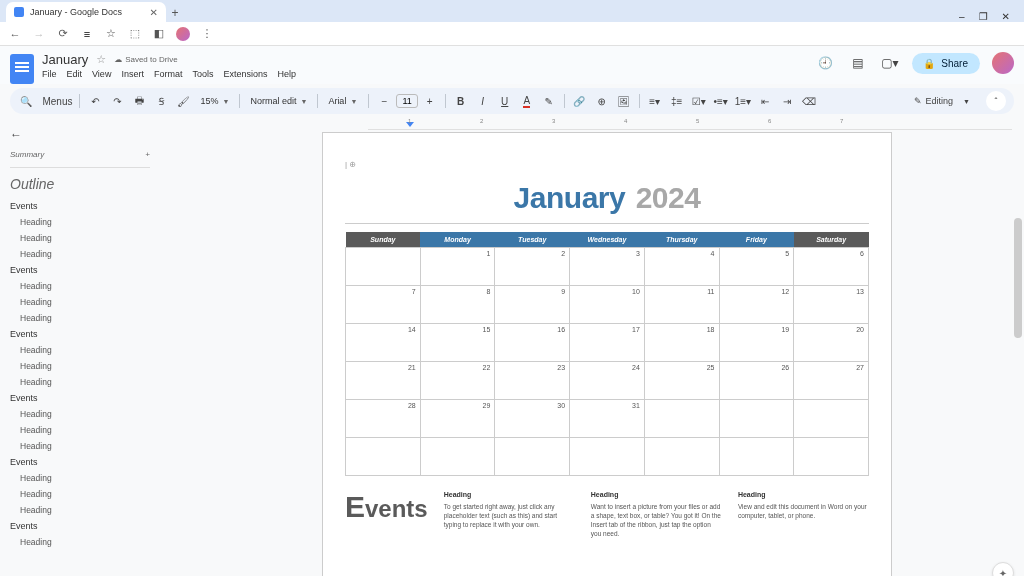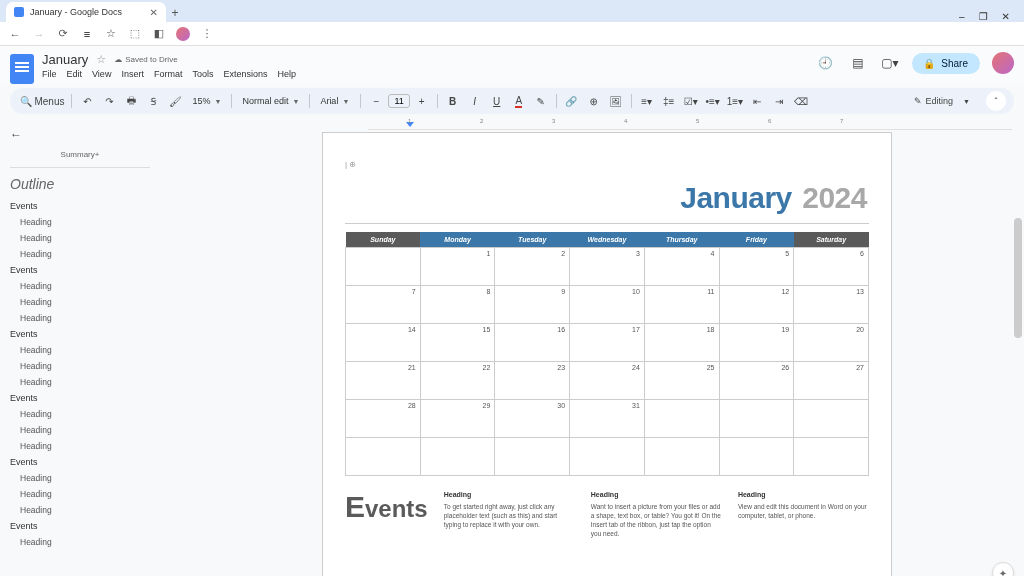--- a/index.html
+++ b/index.html
@@ -47,38 +47,38 @@
 .toolbar-right { margin-left: auto; display: flex; align-items: center; gap: 8px; }
 .editing-btn { display: flex; align-items: center; gap: 4px; font-size: 9px; color: #444; padding: 3px 8px; }
 .collapse-btn { width: 20px; height: 20px; border-radius: 50%; background: #fff; display: flex; align-items: center; justify-content: center; font-size: 9px; color: #444; }
 
 
 .main-area { display: flex; height: calc(576px - 100px); position: relative; }
 
 
 .outline { width: 160px; padding: 8px 10px; font-size: 9px; color: #444; overflow: hidden; }
 .outline-back { font-size: 12px; color: #444; margin-bottom: 8px; }
-.summary-row { display: flex; justify-content: center; align-items: center; color: #666; font-size: 8px; padding: 2px 0 8px; border-bottom: 1px solid #ddd; margin-bottom: 8px; }
+.summary-row { display: flex; justify-content: space-between; align-items: center; color: #666; font-size: 8px; padding: 2px 0 8px; border-bottom: 1px solid #ddd; margin-bottom: 8px; font-style: italic; }
 .outline-label { color: #666; font-size: 14px; margin-bottom: 6px; font-style: italic; }
 .outline-item { padding: 3px 0; font-size: 9px; color: #333; }
 .outline-sub { padding: 3px 0 3px 10px; font-size: 8.5px; color: #555; }
 
 
 .ruler { position: absolute; left: 208px; top: 0; right: 12px; height: 12px; background: #f8f9fa; border-bottom: 1px solid #e0e0e0; }
 .ruler-tick { position: absolute; font-size: 6px; color: #888; top: 0; }
 .ruler-indent { position: absolute; top: 4px; left: 38px; width: 0; height: 0; border-left: 4px solid transparent; border-right: 4px solid transparent; border-top: 5px solid #4285f4; }
 
 .vruler { position: absolute; left: 195px; top: 12px; bottom: 0; width: 12px; background: #f8f9fa; }
 
 
 .doc-scroll { flex: 1; overflow: hidden; padding: 14px 20px 0 50px; position: relative; }
 .page { width: 570px; background: #fff; border: 1px solid #ccc; margin: 0 auto; min-height: 540px; padding: 20px 22px; position: relative; }
 .cursor-mark { font-size: 8px; color: #999; }
 
-.cal-title { text-align: right; padding: 10px 2px 8px; border-bottom: 1px solid #ccc; margin-bottom: 8px; }
+.cal-title { text-align: center; padding: 10px 2px 8px; border-bottom: 1px solid #ccc; margin-bottom: 8px; }
 .cal-month { font-size: 30px; font-weight: 700; color: #3b77a8; font-family: "Arial Black", Arial; letter-spacing: -0.5px; }
 .cal-year { font-size: 30px; font-weight: 700; color: #a8a8a8; font-family: "Arial Black", Arial; letter-spacing: -0.5px; margin-left: 6px; }
 
 .calendar { width: 100%; border-collapse: collapse; }
 .calendar thead tr.header-cols th:first-child { background: #5a5a5a; }
 .calendar thead th { background: #3b77a8; color: #fff; font-size: 7px; font-weight: bold; padding: 4px; text-align: center; font-style: italic; }
 .calendar thead th:first-child, .calendar thead th:last-child { background: #5a5a5a; }
 .calendar td { border: 1px solid #ccc; height: 38px; vertical-align: top; text-align: right; padding: 2px 4px; font-size: 7px; color: #555; width: 14.28%; }
 
 .events-row { display: flex; gap: 16px; margin-top: 14px; }
@@ -151,21 +151,21 @@
     <span class="hdr-icon">▢▾</span>
     <div class="share-btn">
       <span>🔒</span>
       <span>Share</span>
     </div>
     <div class="avatar"></div>
   </div>
 </div>
 
 <div class="toolbar">
-  <span class="tb-btn">🔍 <span style="margin-left:2px">Menus</span></span>
+  <span class="tb-btn">🔍 <span style="margin-left:10px">Menus</span></span>
   <span class="tb-sep"></span>
   <span class="tb-btn">↶</span>
   <span class="tb-btn">↷</span>
   <span class="tb-btn">🖶</span>
   <span class="tb-btn">Ꞩ</span>
   <span class="tb-btn">🖌</span>
   <span class="tb-select">
       <span>15%</span>
       <span class="arrow">▼</span>
     </span>

